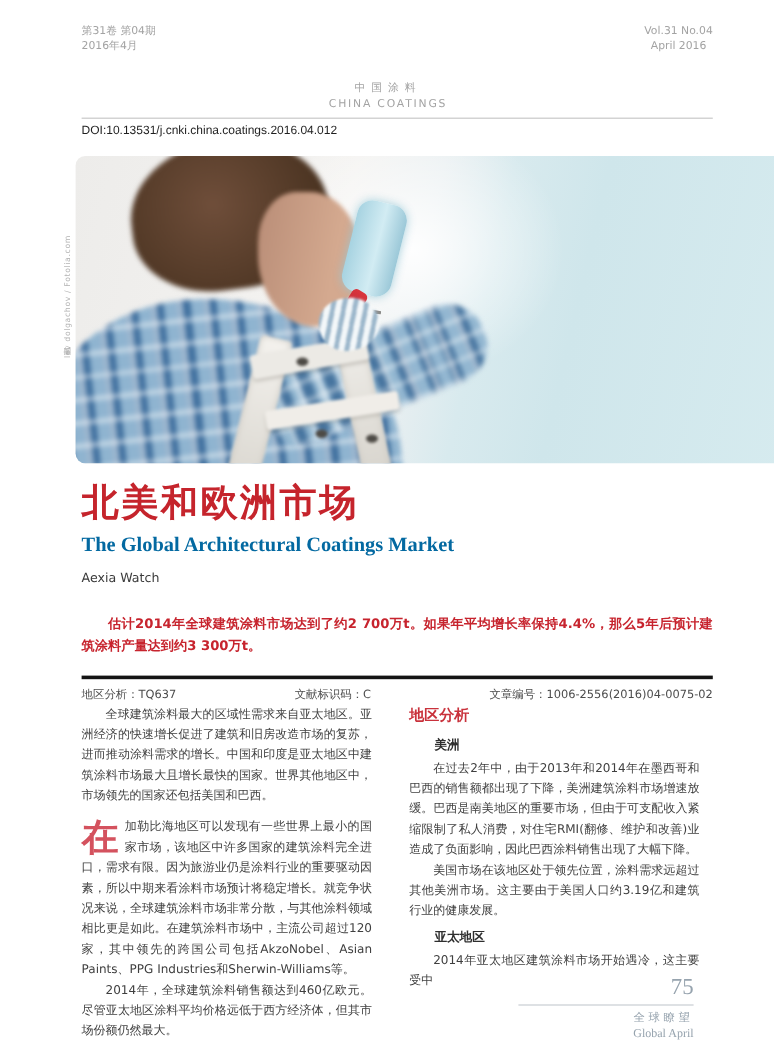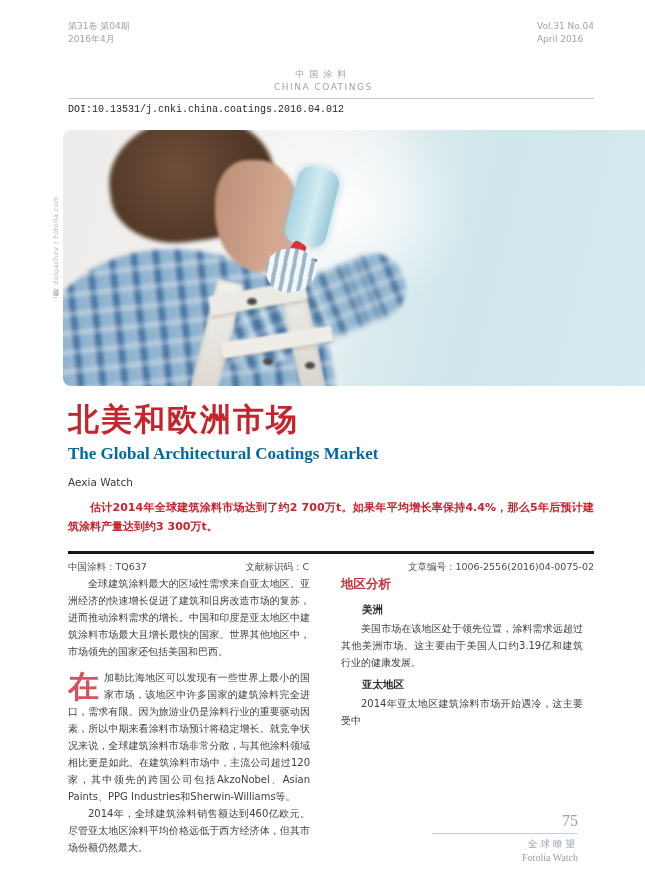--- a/index.html
+++ b/index.html
@@ -6,25 +6,25 @@
   .page {
     position:relative; width:645px; height:875px; background:#fff;
     font-family:"DejaVu Sans", sans-serif; overflow:hidden;
   }
   .content { padding:20px 51px 0 68px; }
 
   
   .jheader { display:flex; justify-content:space-between; align-items:flex-start;
     font-size:9px; line-height:13px; color:#a3a3a3; }
   .jheader .h-center { text-align:center;margin-top:48px; }
-  .jheader .h-right { text-align:left;margin-left:20px; }
+  .jheader .h-right { text-align:center;margin-left:20px; }
   .jheader .zh { letter-spacing:5px; }
   .jheader .en { letter-spacing:1.5px; }
   .header-rule { border-top:1px solid #c9c9c9; margin-top:4px; }
-  .doi { margin-top:5px; font-family:Liberation Mono, monospace;
+  .doi { margin-top:5px; font-family:Liberation Sans, sans-serif;
     font-size:10px; color:#1f1f1f; }
 
   
   .photo-wrap { position:relative; margin:15px -67px 0 -5px; height:256px; }
   .credit { position:absolute; left:-11px; top:2px; height:170px;
     writing-mode:vertical-rl; transform:rotate(180deg);
     font-size:6.5px; letter-spacing:0.5px; color:#b3b3b3; white-space:nowrap; }
   .photo { position:absolute; left:0; right:0; top:0; bottom:0;
     border-radius:8px 0 0 8px; overflow:hidden;
     background:linear-gradient(103deg,#edecea 0%,#f4f3f1 36%,#e9eff1 47%,#d8eaee 56%,#cfe6eb 68%,#d6ebef 100%); }
@@ -78,42 +78,42 @@
   .glove { position:absolute; left:203px; top:118px; width:50px; height:44px;
     background:repeating-linear-gradient(115deg,#f3f7f9 0 5px,#9cb7cb 5px 9px);
     border-radius:46% 56% 50% 50%; transform:rotate(-14deg); filter:blur(0.7px); }
 
   
   h1.title-zh { margin:15px 0 0 0; font-size:31px; line-height:36px; font-weight:bold;
     letter-spacing:2px; color:#c5242c; }
   .title-en { margin-top:7px; font-family:"Liberation Serif","DejaVu Serif",serif;
     font-size:17px; font-weight:bold; color:#0369a1; }
   .author { margin-top:12px; font-size:10.5px; color:#3a3a3a; }
-  .abstract { margin:10px 0 0 0; color:#c7242e; font-weight:bold; font-size:11px;
+  .abstract { margin:22px 0 0 0; color:#c7242e; font-weight:bold; font-size:11px;
     line-height:19px; text-indent:2em; text-align:justify; }
   .thick-rule { margin-top:15px; height:3px; background:#141414; }
   .meta { margin-top:7px; display:flex; justify-content:space-between;
     font-size:9.5px; color:#4c4c4c; }
 
   
   .body-cols { margin-top:1px; display:flex; gap:31px; }
   .col { width:242px; font-size:10px; line-height:17px; color:#3f3f3f;
     text-align:justify; }
   .col p { margin:0; }
   .col p.indent { text-indent:2em; }
   .dropcap-para { margin-top:9px !important; }
   .dropcap { float:left; font-size:31px; line-height:31px; font-weight:bold;
     color:#d4525e; padding:2px 5px 0 0; }
   h2.sec { margin:0 0 9px 0; font-size:12.5px; font-weight:bold; color:#c9323c; }
   h3.sub { margin:5px 0 2px 0; font-size:10.5px; font-weight:bold; color:#2e2e2e;
     text-indent:2em; }
 
   
   .footer { position:absolute; right:67px; top:812px; text-align:right; color:#96a3ae; }
-  .pagenum { font-family:"Liberation Serif","DejaVu Serif",serif; font-size:16px; }
+  .pagenum { font-family:"Liberation Serif","DejaVu Serif",serif; font-size:19px; }
   .footer-rule { width:146px; border-top:1px solid #c9ced3; margin:3px 0 4px auto; }
   .footer-zh { font-size:9.5px; letter-spacing:3px; }
   .footer-en { margin-top:1px; font-family:"Liberation Serif","DejaVu Serif",serif; font-size:10px; }
 </style>
 </head>
 <body>
 
 <div class="page">
   <div class="content">
 
@@ -158,40 +158,41 @@
       </div>
     </div>
 
     <h1 class="title-zh">北美和欧洲市场</h1>
     <div class="title-en">The Global Architectural Coatings Market</div>
     <div class="author">Aexia Watch</div>
     <p class="abstract">估计2014年全球建筑涂料市场达到了约2 700万t。如果年平均增长率保持4.4%，那么5年后预计建筑涂料产量达到约3 300万t。</p>
 
     <div class="thick-rule"></div>
     <div class="meta">
-      <span>中国涂料：TQ637</span>
+      <span>地区分析：TQ637</span>
       <span>文献标识码：C</span>
       <span>文章编号：1006-2556(2016)04-0075-02</span>
     </div>
 
     <div class="body-cols">
       <div class="col">
         <p class="indent">全球建筑涂料最大的区域性需求来自亚太地区。亚洲经济的快速增长促进了建筑和旧房改造市场的复苏，进而推动涂料需求的增长。中国和印度是亚太地区中建筑涂料市场最大且增长最快的国家。世界其他地区中，市场领先的国家还包括美国和巴西。</p>
         <p class="dropcap-para"><span class="dropcap">在</span><span>加勒比海地区可以发现有一些世界上最小的国家市场，该地区中许多国家的建筑涂料完全进口，需求有限。因为旅游业仍是涂料行业的重要驱动因素，所以中期来看涂料市场预计将稳定增长。就竞争状况来说，全球建筑涂料市场非常分散，与其他涂料领域相比更是如此。在建筑涂料市场中，主流公司超过120家，其中领先的跨国公司包括AkzoNobel、Asian Paints、PPG Industries和Sherwin-Williams等。</span></p>
         <p class="indent">2014年，全球建筑涂料销售额达到460亿欧元。尽管亚太地区涂料平均价格远低于西方经济体，但其市场份额仍然最大。</p>
       </div>
       <div class="col">
         <h2 class="sec">地区分析</h2>
         <h3 class="sub">美洲</h3>
+        <p class="indent">在过去2年中，由于2013年和2014年在墨西哥和巴西的销售额都出现了下降，美洲建筑涂料市场增速放缓。巴西是南美地区的重要市场，但由于可支配收入紧缩限制了私人消费，对住宅RMI(翻修、维护和改善)业造成了负面影响，因此巴西涂料销售出现了大幅下降。</p>
         <p class="indent">美国市场在该地区处于领先位置，涂料需求远超过其他美洲市场。这主要由于美国人口约3.19亿和建筑行业的健康发展。</p>
         <h3 class="sub">亚太地区</h3>
         <p class="indent">2014年亚太地区建筑涂料市场开始遇冷，这主要受中</p>
       </div>
     </div>
   </div>
 
   <div class="footer">
     <div class="pagenum">75</div>
     <div class="footer-rule"></div>
     <div class="footer-zh">全球瞭望</div>
-    <div class="footer-en">Fotolia Watch</div>
+    <div class="footer-en">Global April</div>
   </div>
 </div>
 
 </body></html>

